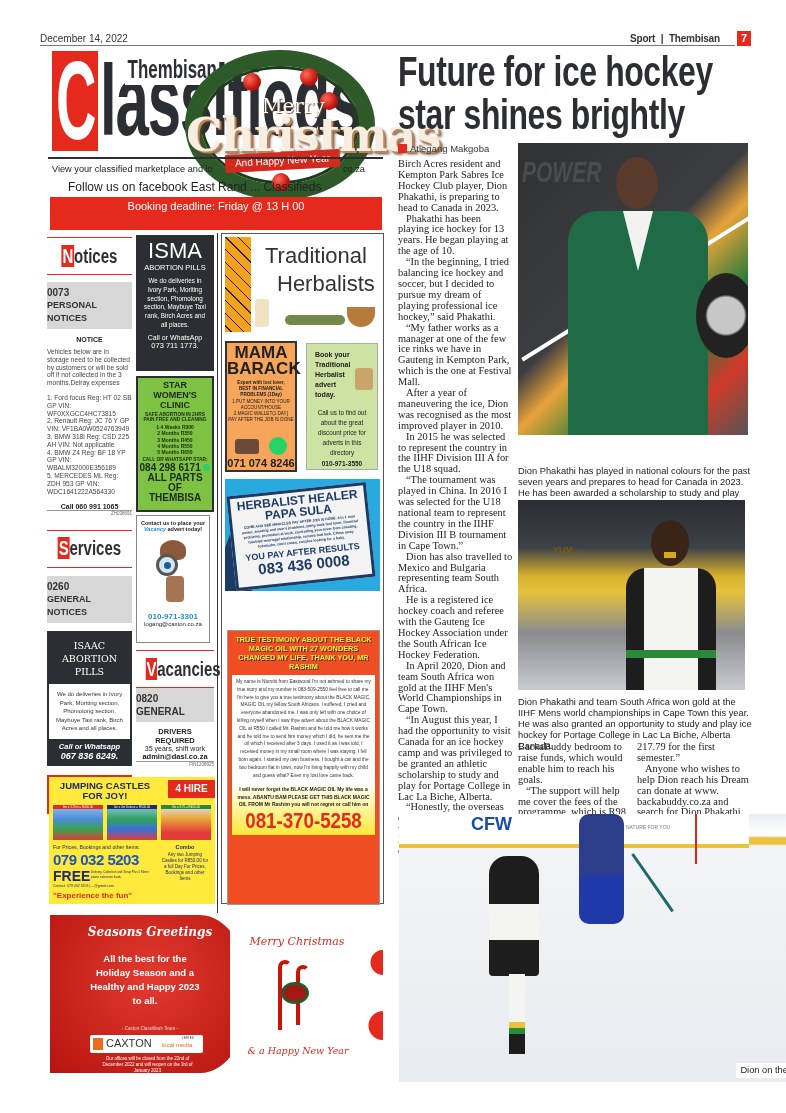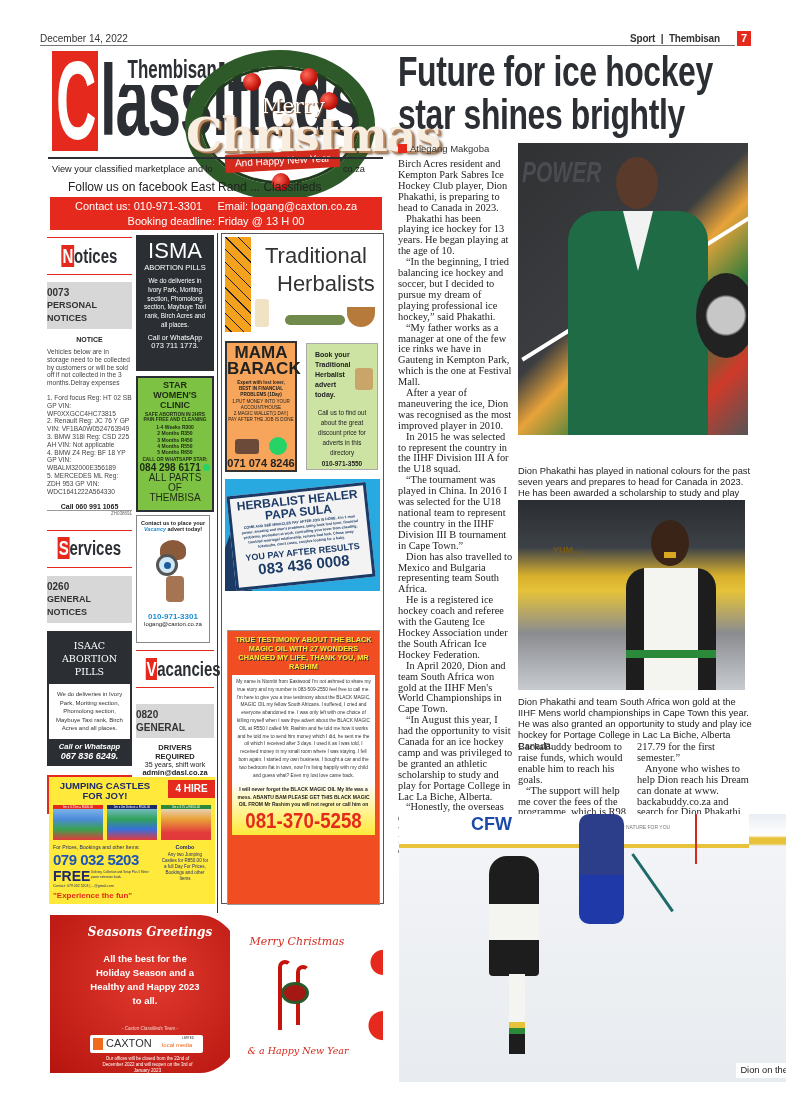--- a/index.html
+++ b/index.html
@@ -80,21 +80,20 @@
   <div class="abs ball" style="left:320px;top:92px"></div>
   <div class="abs ball" style="left:272px;top:173px"></div>
   <div class="abs xmas-merry">Merry</div>
   <div class="abs xmas">Christmas</div>
   <div class="abs ribbon">And Happy New Year</div>
   <div class="abs mastline"></div>
   <div class="abs viewline">View your classified marketplace and lo</div>
   <div class="abs viewline2">co.za</div>
   <div class="abs follow">Follow us on facebook East Rand ... Classifieds</div>
   <div class="abs contactbar">
-    <div style="white-space:pre">Contact us: 010-971-3301     Email: logang@caxton.co.za</div>
     <div>Booking deadline: Friday @ 13 H 00</div>
   </div>
 </div>
 
 <div class="abs" style="left:47px;top:237px;width:85px">
   <div class="redrule"></div>
   <div class="col-hdr" style="margin:7px 0 6px">
     <span class="cap">N</span><span>otices</span>
   </div>
   <div class="redrule"></div>
@@ -154,21 +153,21 @@
     <div>2 Months R350</div>
     <div>3 Months R450</div>
     <div>4 Months R550</div>
     <div>5 Months R650</div>
   </div>
   <div style="font-size:4.8px;font-weight:bold;margin-top:2px">CALL OR WHATSAPP STAR:</div>
   <div style="font-size:10px;font-weight:bold">
     <span>084 298 6171</span>
     <span style="display:inline-block;width:7px;height:7px;border-radius:50%;background:#25d366;vertical-align:0"></span>
   </div>
-  <div style="font-size:10px;font-weight:normal;line-height:10px;padding:0 6px">ALL PARTS OF THEMBISA</div>
+  <div style="font-size:10px;font-weight:bold;line-height:10px;padding:0 6px">ALL PARTS OF THEMBISA</div>
 </div>
 
 <div class="abs vacancy-ad">
   <div style="font-size:5.5px;font-weight:bold;margin-top:4px">Contact us to place your</div>
   <div style="font-size:5.5px;font-weight:bold">
     <span style="color:#1c8fd8;font-style:italic">Vacancy</span>
     <span>advert today!</span>
   </div>
   <div style="margin:8px auto 0;width:42px;height:62px;position:relative">
     <div style="position:absolute;left:8px;top:0;width:26px;height:20px;border-radius:50% 50% 30% 30%;background:#8a5a3a"></div>
@@ -179,21 +178,21 @@
   <div style="font-size:8px;font-weight:bold;color:#1c8fd8;margin-top:10px">010-971-3301</div>
   <div style="font-size:6px">logang@caxton.co.za</div>
 </div>
 
 <div class="abs" style="left:136px;top:650px;width:78px">
   <div class="redrule"></div>
   <div class="col-hdr" style="margin:7px 0 6px">
     <span class="cap">V</span><span>acancies</span>
   </div>
   <div class="redrule"></div>
-  <div class="greybox" style="margin-top:16px">
+  <div class="greybox" style="margin-top:0">
     <div>0820</div>
     <div style="font-size:10px">GENERAL</div>
   </div>
   <div style="text-align:center;font-size:7.5px;font-weight:bold;line-height:8.5px;margin-top:6px;padding:0 14px">DRIVERS REQUIRED</div>
   <div style="text-align:center;font-size:7px">35 years, shift work</div>
   <div style="text-align:center;font-size:7.5px;font-weight:bold">admin@dasl.co.za</div>
   <div style="text-align:right;font-size:4.5px;color:#666;border-top:1px solid #999">FIN1208925</div>
 </div>
 
 <div class="abs divider-v"></div>

